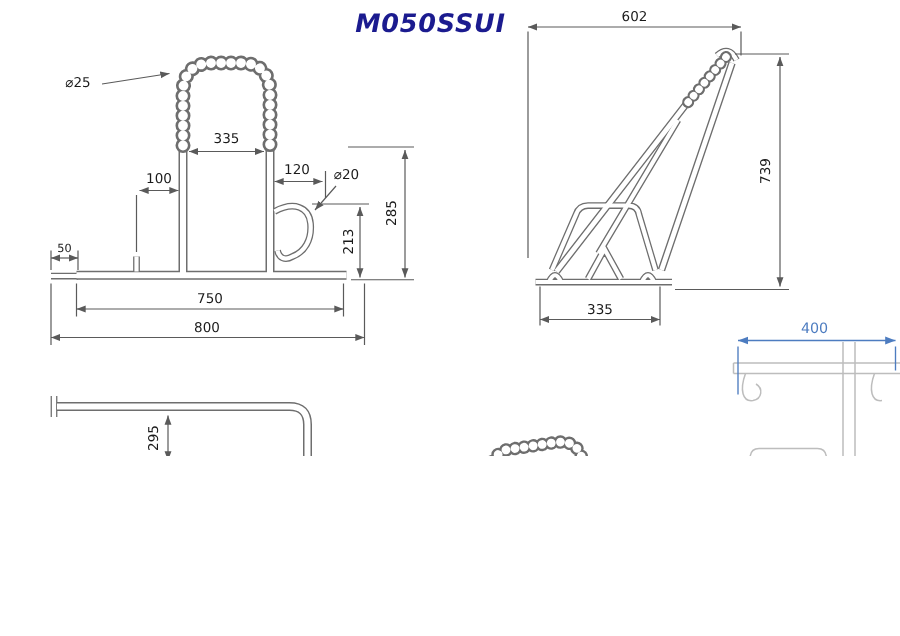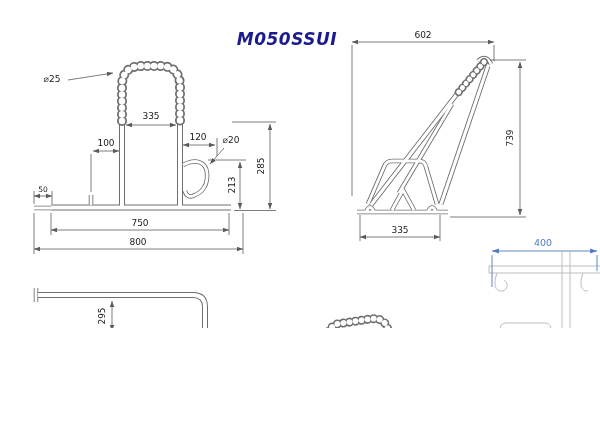--- a/index.html
+++ b/index.html
@@ -2,21 +2,20 @@
 <html><head>
 <meta charset="utf-8">
 <style>
   html,body{margin:0;padding:0;background:#ffffff;}
   .canvas{
     position:relative;
     width:600px;height:304px;
     background:#ffffff;
     overflow:hidden;
     font-family:"DejaVu Sans",sans-serif;
-    margin-top:24px;
   }
   svg{display:block;}
   
   .tube-o{fill:none;stroke:#6e6e6e;stroke-width:6;}
   .tube-i{fill:none;stroke:#ffffff;stroke-width:4;}
   .tube-s{fill:none;stroke:#6e6e6e;stroke-width:4.5;}
   .tube-si{fill:none;stroke:#ffffff;stroke-width:2.8;}
   .tube-m{fill:none;stroke:#6e6e6e;stroke-width:5;}
   .tube-mi{fill:none;stroke:#ffffff;stroke-width:3.2;}
   

